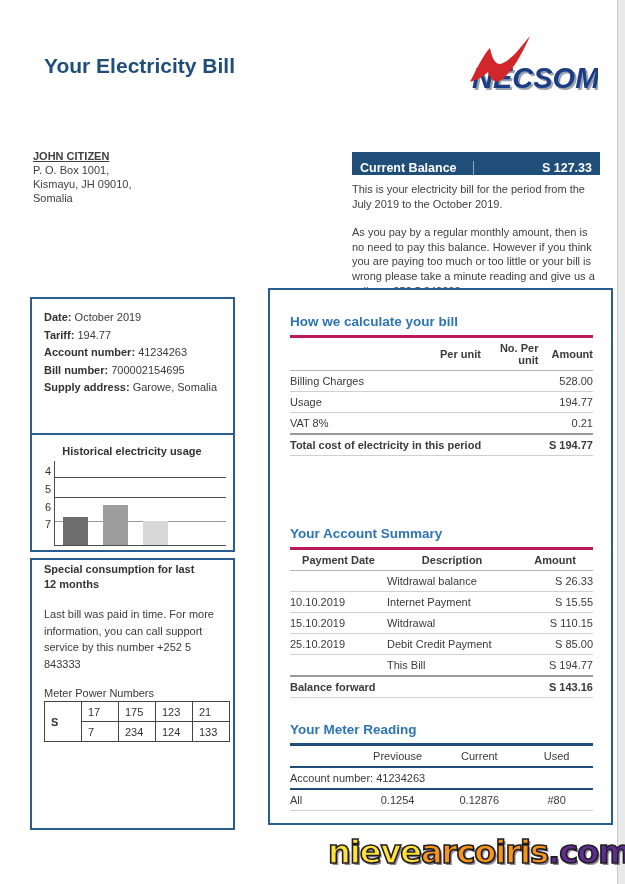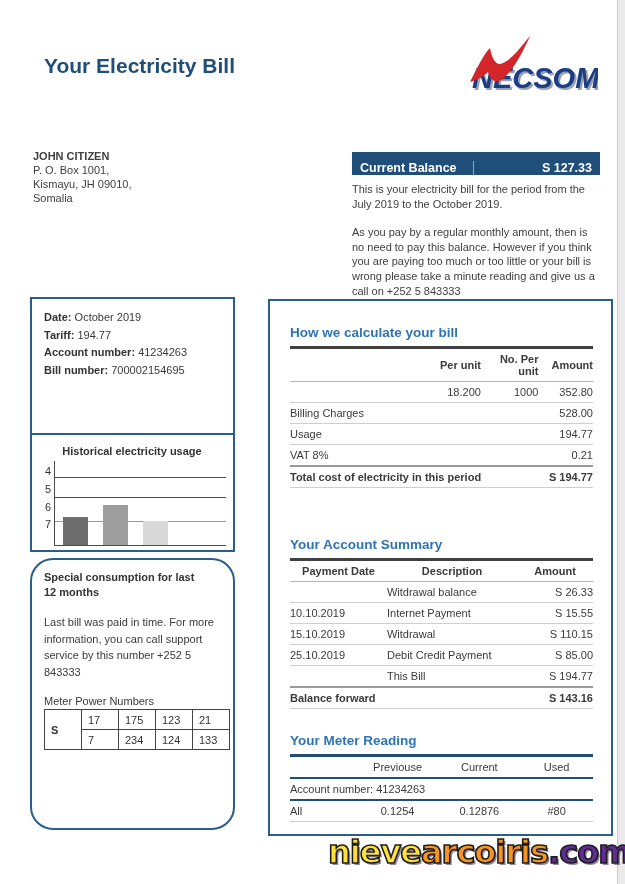--- a/index.html
+++ b/index.html
@@ -7,39 +7,39 @@
         font-family:"Liberation Sans",sans-serif;color:#3a3a3a;overflow:hidden;}
   .edge-strip{position:absolute;top:0;right:0;width:7px;height:884px;
         background:#eaeaea;border-left:1px solid #c9c9c9;}
 
   
   .doc-title{position:absolute;left:44px;top:54px;font-size:21px;font-weight:bold;color:#1f4e79;}
   .logo{position:absolute;left:468px;top:36px;width:130px;height:66px;}
 
   
   .address{position:absolute;left:33px;top:149px;font-size:11px;line-height:14px;color:#404040;}
-  .address .name{font-weight:bold;}
+  .address .name{font-weight:bold;text-decoration:underline;}
 
   
   .balance{position:absolute;left:352px;top:152px;width:248px;}
   .balance-bar{display:flex;align-items:flex-end;background:#1f4e79;color:#fff;
         font-weight:bold;font-size:12.5px;height:23px;}
   .balance-bar .lbl{flex:0 0 113px;display:flex;align-items:center;padding-left:8px;
         border-right:1px solid #8aa6c2;}
   .balance-bar .amt{flex:1;display:flex;align-items:center;justify-content:flex-end;padding-right:8px;}
   .balance p{margin:7px 0 0 0;font-size:11px;line-height:14.6px;color:#404040;}
   .balance p + p{margin-top:14px;}
 
   
   .bluebox{position:absolute;left:30px;width:205px;border:2px solid #2a5d8c;background:#fff;box-sizing:border-box;}
   .box-details{top:297px;height:163px;padding:10px 12px;}
   .box-details .line{font-size:11px;line-height:17.5px;}
   .box-details b{color:#333;}
   .box-chart{top:433px;height:119px;padding:8px 7px 6px 6px;}
-  .box-special{top:558px;height:272px;padding:10px 12px;border-radius:23px;}
+  .box-special{top:558px;height:272px;padding:2px 12px;}
 
   
   .chart-title{text-align:center;font-size:11px;font-weight:bold;color:#333;margin:2px 0 4px 0;}
   .chart-wrap{display:flex;}
   .ylabels{position:relative;width:16px;height:84px;font-size:11px;color:#333;}
   .ylabels span{position:absolute;right:3px;}
   .plot{position:relative;flex:1;height:84px;border-left:1px solid #4d4d4d;border-bottom:1px solid #4d4d4d;}
   .gridline{position:absolute;left:0;right:0;height:1px;background:#4d4d4d;}
   .gridline.light{background:#9a9a9a;}
   .bars{position:absolute;left:8px;bottom:0;display:flex;align-items:flex-end;gap:15px;}
@@ -48,28 +48,28 @@
   
   .box-special .sp-head{font-size:11px;font-weight:bold;line-height:15px;color:#333;width:160px;}
   .box-special .sp-body{font-size:11px;line-height:16.5px;margin-top:14px;width:170px;}
   .box-special .mp-label{font-size:11px;margin-top:15px;}
   .mp-table{border-collapse:collapse;margin-top:2px;font-size:11px;color:#333;}
   .mp-table td{border:1px solid #444;padding:2px 6px;height:15px;min-width:24px;}
   .mp-table td.scol{font-weight:bold;width:16px;}
   .mp-table td.c1{width:32px;} .mp-table td.c2{width:44px;} .mp-table td.c3{width:50px;} .mp-table td.c4{width:46px;}
 
   
-  .rightbox{position:absolute;left:268px;top:299px;width:345px;height:537px;
+  .rightbox{position:absolute;left:268px;top:288px;width:345px;height:537px;
         border:2px solid #2a5d8c;background:#fff;box-sizing:border-box;}
   .section{position:absolute;left:20px;right:18px;}
   .sec1{top:24px;} .sec2{top:236px;} .sec3{top:432px;}
   .sec-heading{font-size:13.5px;font-weight:bold;color:#2e74b5;margin:0 0 6px 0;}
   table.billtable{width:100%;border-collapse:collapse;font-size:11px;color:#3a3a3a;}
   table.billtable th,table.billtable td{padding:4px 0;font-weight:normal;}
-  table.billtable thead th{font-weight:bold;border-top:3px solid #404040;border-bottom:1px solid #b5b5b5;}
+  table.billtable thead th{font-weight:bold;border-top:3px solid #be185d;border-bottom:1px solid #b5b5b5;}
   table.billtable tbody td{border-bottom:1px solid #cfcfcf;}
   .ra{text-align:right;} .ca{text-align:center;} .la{text-align:left;}
   tr.total-row td{font-weight:bold;border-top:2px solid #9a9a9a;border-bottom:1px solid #9a9a9a;}
   
   table.meter thead th{font-weight:normal;border-top:3px solid #1f4e79;border-bottom:2px solid #1f4e79;}
   table.meter td.acct{border-bottom:2px solid #1f4e79;}
 
   
   .watermark{position:absolute;left:328px;top:833px;font-family:"DejaVu Sans",sans-serif;
         font-weight:bold;font-size:32px;letter-spacing:-1px;white-space:nowrap;
@@ -105,20 +105,21 @@
     </div>
     <p>This is your electricity bill for the period from the July 2019 to the October 2019.</p>
     <p>As you pay by a regular monthly amount, then is no need to pay this balance. However if you think you are paying too much or too little or your bill is wrong please take a minute reading and give us a call on +252 5 843333</p>
   </div>
 
   <div class="bluebox box-details">
     <div class="line"><b>Date:</b> <span>October 2019</span></div>
     <div class="line"><b>Tariff:</b> <span>194.77</span></div>
     <div class="line"><b>Account number:</b> <span>41234263</span></div>
     <div class="line"><b>Bill number:</b> <span>700002154695</span></div>
+    <div class="line"><b>Supply address:</b> <span>Garowe, Somalia</span></div>
   </div>
 
   <div class="bluebox box-chart">
     <div class="chart-title">Historical electricity usage</div>
     <div class="chart-wrap">
       <div class="ylabels">
         <span style="top:4px">4</span>
         <span style="top:22px">5</span>
         <span style="top:40px">6</span>
         <span style="top:57px">7</span>
@@ -173,26 +174,20 @@
         <thead>
           <tr>
             <th class="la"></th>
             <th class="ra">Per unit</th>
             <th class="ra">No. Per unit</th>
             <th class="ra">Amount</th>
           </tr>
         </thead>
         <tbody>
           <tr>
-            <td class="la"></td>
-            <td class="ra">18.200</td>
-            <td class="ra">1000</td>
-            <td class="ra">352.80</td>
-          </tr>
-          <tr>
             <td class="la">Billing Charges</td>
             <td class="ra"></td>
             <td class="ra"></td>
             <td class="ra">528.00</td>
           </tr>
           <tr>
             <td class="la">Usage</td>
             <td class="ra"></td>
             <td class="ra"></td>
             <td class="ra">194.77</td>

